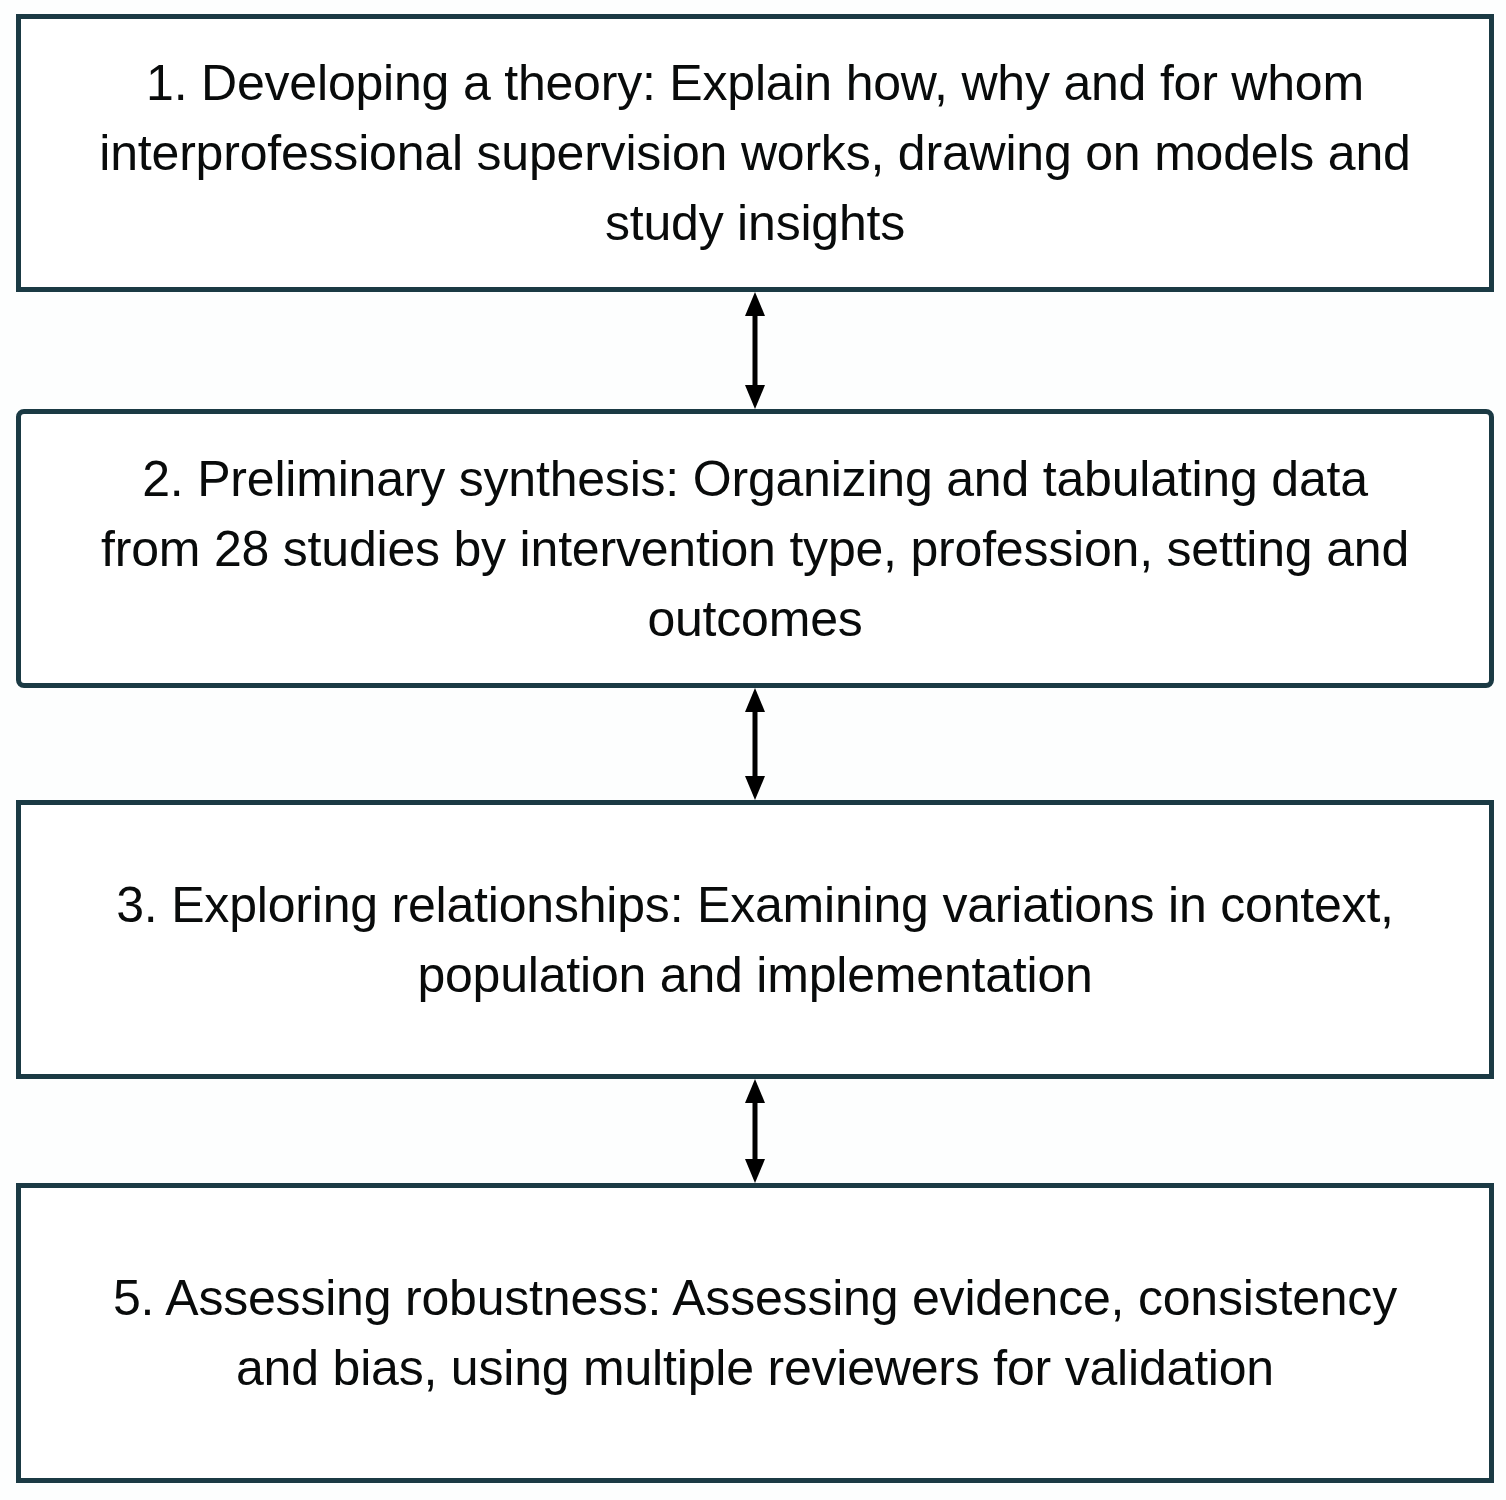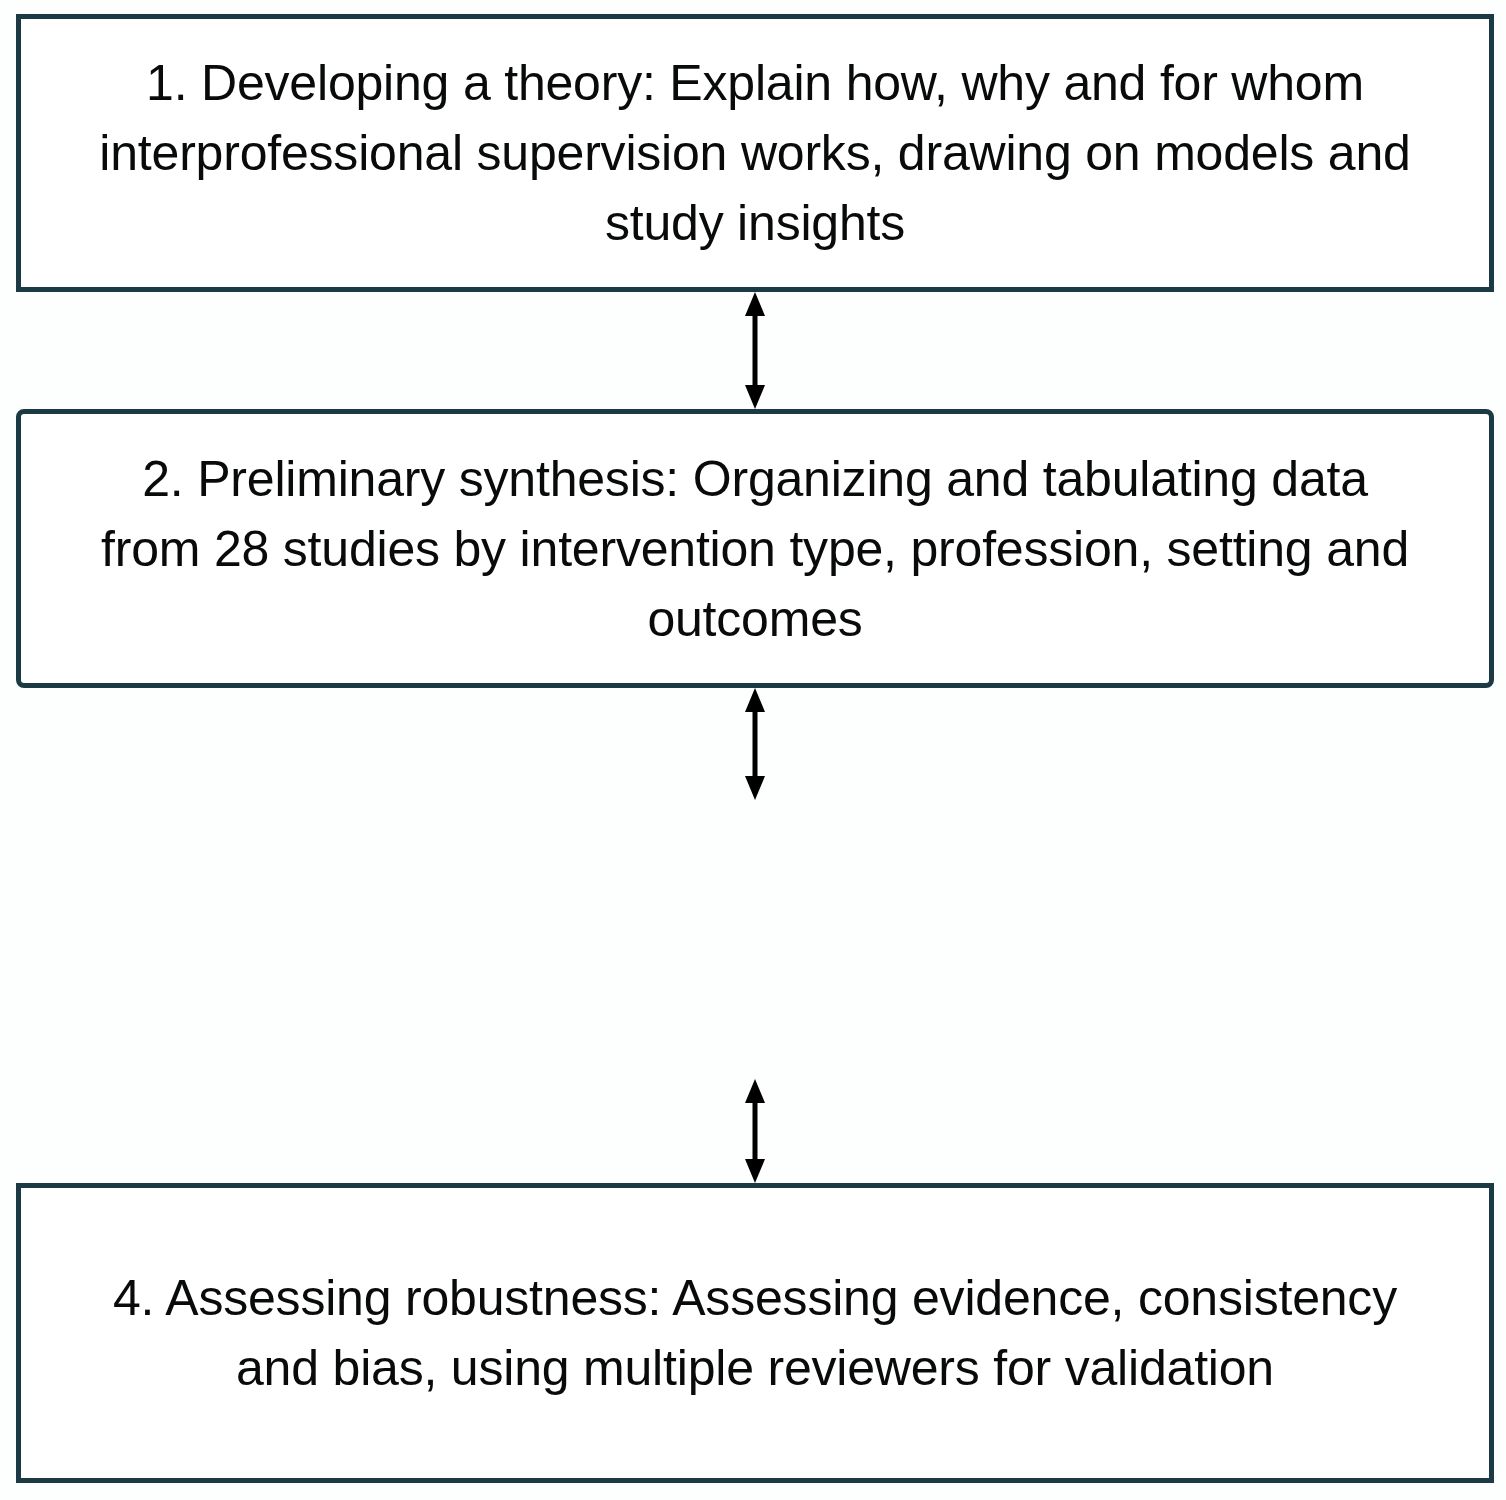--- a/index.html
+++ b/index.html
@@ -91,26 +91,29 @@
   </div>
 
   <div class="flow-connector" id="connector-2-3">
     <svg viewBox="0 0 36 112" preserveAspectRatio="none" aria-hidden="true">
       <line x1="18" y1="16" x2="18" y2="96" stroke="#000000" stroke-width="5"></line>
       <polygon points="18,0 28,24 8,24" fill="#000000"></polygon>
       <polygon points="18,112 28,88 8,88" fill="#000000"></polygon>
     </svg>
   </div>
 
+  <div class="flow-box" id="box-3">
+    <span class="flow-box-text">3. Exploring relationships: Examining variations in context, population and implementation</span>
+  </div>
 
   <div class="flow-connector" id="connector-3-4">
     <svg viewBox="0 0 36 104" preserveAspectRatio="none" aria-hidden="true">
       <line x1="18" y1="16" x2="18" y2="88" stroke="#000000" stroke-width="5"></line>
       <polygon points="18,0 28,24 8,24" fill="#000000"></polygon>
       <polygon points="18,104 28,80 8,80" fill="#000000"></polygon>
     </svg>
   </div>
 
   <div class="flow-box" id="box-4">
-    <span class="flow-box-text">4. Assessing robustness: Assessing evidence, consistency and bias, using multiple reviewers for validation</span>
+    <span class="flow-box-text">5. Assessing robustness: Assessing evidence, consistency and bias, using multiple reviewers for validation</span>
   </div>
 
 </div>
 
 </body></html>

